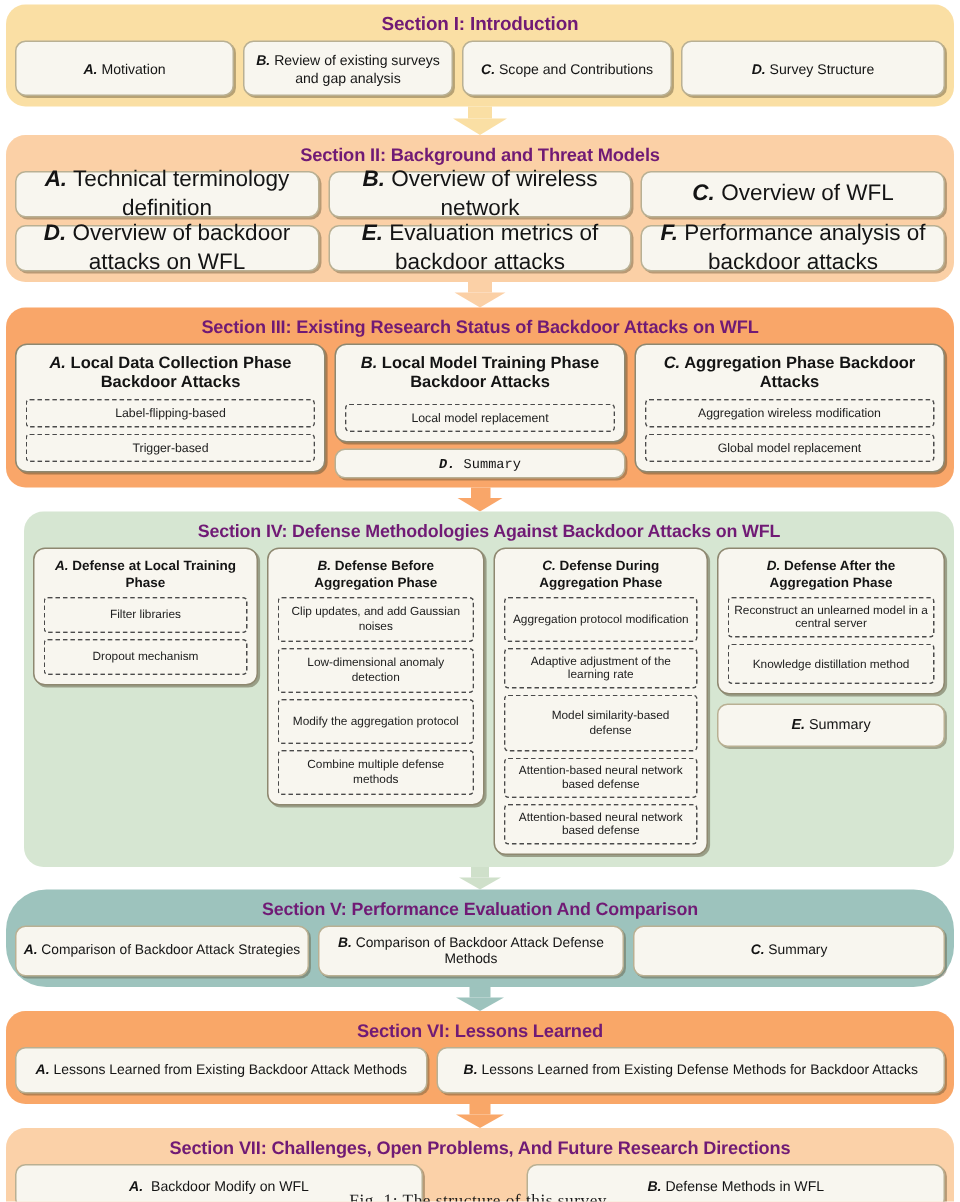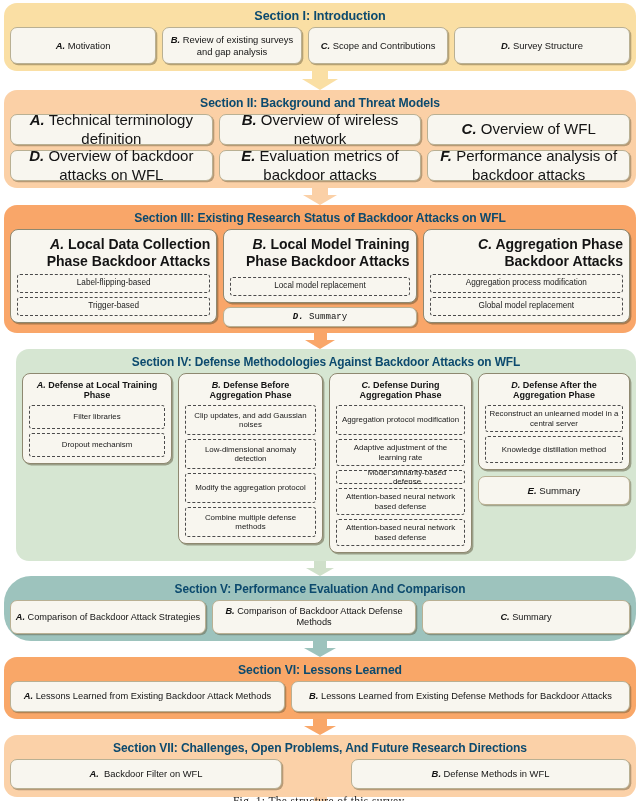--- a/index.html
+++ b/index.html
@@ -14,21 +14,21 @@
   .band{
     position:relative;
     border-radius:13px;
     margin:0 4px;
     padding:4px 6px 6px 6px;
     box-sizing:border-box;
   }
   .band-title{
     text-align:center;
     font-weight:bold;
-    color:#0c4a6e;
+    color:#701a75;
     letter-spacing:-0.1px;
     padding:2px 0 4px 0;
   }
   .row{display:flex;gap:6px;align-items:stretch;}
   .row + .row{margin-top:5px;}
 
   
   .box{
     background:#f8f6ef;
     border:1.1px solid #b9b093;
@@ -100,21 +100,21 @@
   }
 
   
   #sec1 .band-title{font-size:12.6px;}
   #sec1 .box{height:37px;font-size:9.4px;}
 
   #sec2 .band-title{font-size:12.2px;}
   #sec2 .box{height:31px;font-size:15px;}
 
   #sec3 .band-title{font-size:12.1px;}
-  #sec3 .card-title{font-size:14px;text-align:right;}
+  #sec3 .card-title{font-size:11px;}
   #sec3 .dbox{font-size:8.2px;height:19px;}
   #sec3 .sumbox{height:20px;font-size:9.1px;font-family:Liberation Mono, monospace;}
 
   #sec4 .band-title{font-size:11.9px;}
   #sec4 .card-title{font-size:9px;}
   #sec4 .dbox{font-size:7.9px;}
   #sec4 .sumbox{height:29px;font-size:9.6px;}
 
   #sec5 .band-title{font-size:11.9px;}
   #sec5 .box{height:34px;font-size:9.2px;}
@@ -219,21 +219,21 @@
           <span><em>D.</em>
           <span>Summary</span></span>
         </div>
       </div>
 
       <div class="card" style="flex:1;min-height:83px;">
         <div class="card-title">
           <em>C.</em>
           <span>Aggregation Phase Backdoor Attacks</span>
         </div>
-        <div class="dbox">Aggregation process modification</div>
+        <div class="dbox">Aggregation wireless modification</div>
         <div class="dbox">Global model replacement</div>
       </div>
     </div>
   </div>
 
   <div class="arrow" style="width:32px;height:16px;">
     <div class="shaft" style="width:13px;height:7px;background:#f9a669;"></div>
     <div class="head" style="border-left-width:15px;border-right-width:15px;border-top-width:9px;border-top-color:#f9a669;"></div>
   </div>
 
@@ -261,21 +261,21 @@
         <div class="dbox" style="height:30px;">Combine multiple defense methods</div>
       </div>
 
       <div class="card" style="flex:0 0 143px;">
         <div class="card-title">
           <em>C.</em>
           <span>Defense During Aggregation Phase</span>
         </div>
         <div class="dbox" style="height:30px;">Aggregation protocol modification</div>
         <div class="dbox" style="height:27px;">Adaptive adjustment of the learning rate</div>
-        <div class="dbox" style="height:14px;padding-left:16px;">Model similarity-based defense</div>
+        <div class="dbox" style="height:38px;padding-left:16px;">Model similarity-based defense</div>
         <div class="dbox" style="height:27px;">Attention-based neural network based defense</div>
         <div class="dbox" style="height:27px;">Attention-based neural network based defense</div>
       </div>
 
       <div style="flex:1;display:flex;flex-direction:column;gap:6px;">
         <div class="card">
           <div class="card-title">
             <em>D.</em>
             <span>Defense After the Aggregation Phase</span>
           </div>
@@ -335,21 +335,21 @@
   <div class="arrow" style="width:34px;height:16px;">
     <div class="shaft" style="width:14px;height:7px;background:#f9a768;"></div>
     <div class="head" style="border-left-width:16px;border-right-width:16px;border-top-width:9px;border-top-color:#f9a768;"></div>
   </div>
 
   <div class="band" id="sec7" style="background:#fbd1a8;padding-bottom:8px;">
     <div class="band-title">Section VII: Challenges, Open Problems, And Future Research Directions</div>
     <div class="row">
       <div class="box" style="flex:0 0 272px;">
         <span><em>A.</em>
-        &nbsp;<span>Backdoor Filter on WFL</span></span>
+        &nbsp;<span>Backdoor Modify on WFL</span></span>
       </div>
       <div class="box" style="flex:1 1 auto;margin-left:63px;">
         <span><em>B.</em>
         <span>Defense Methods in WFL</span></span>
       </div>
     </div>
   </div>
 
   <div class="arrow" style="width:32px;height:16px;">
     <div class="shaft" style="width:13px;height:7px;background:#fbd1a8;"></div>

